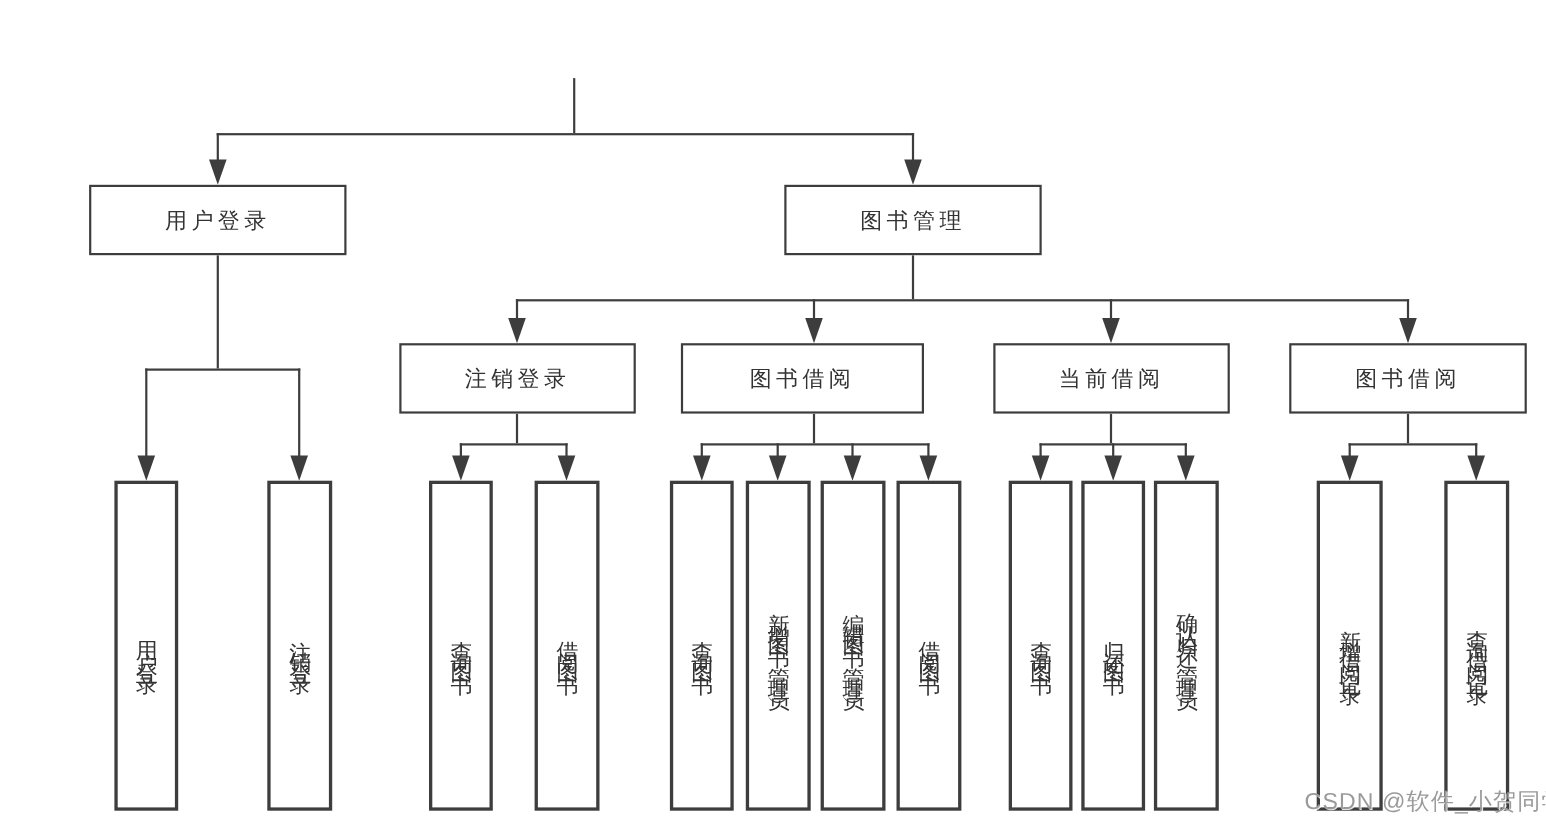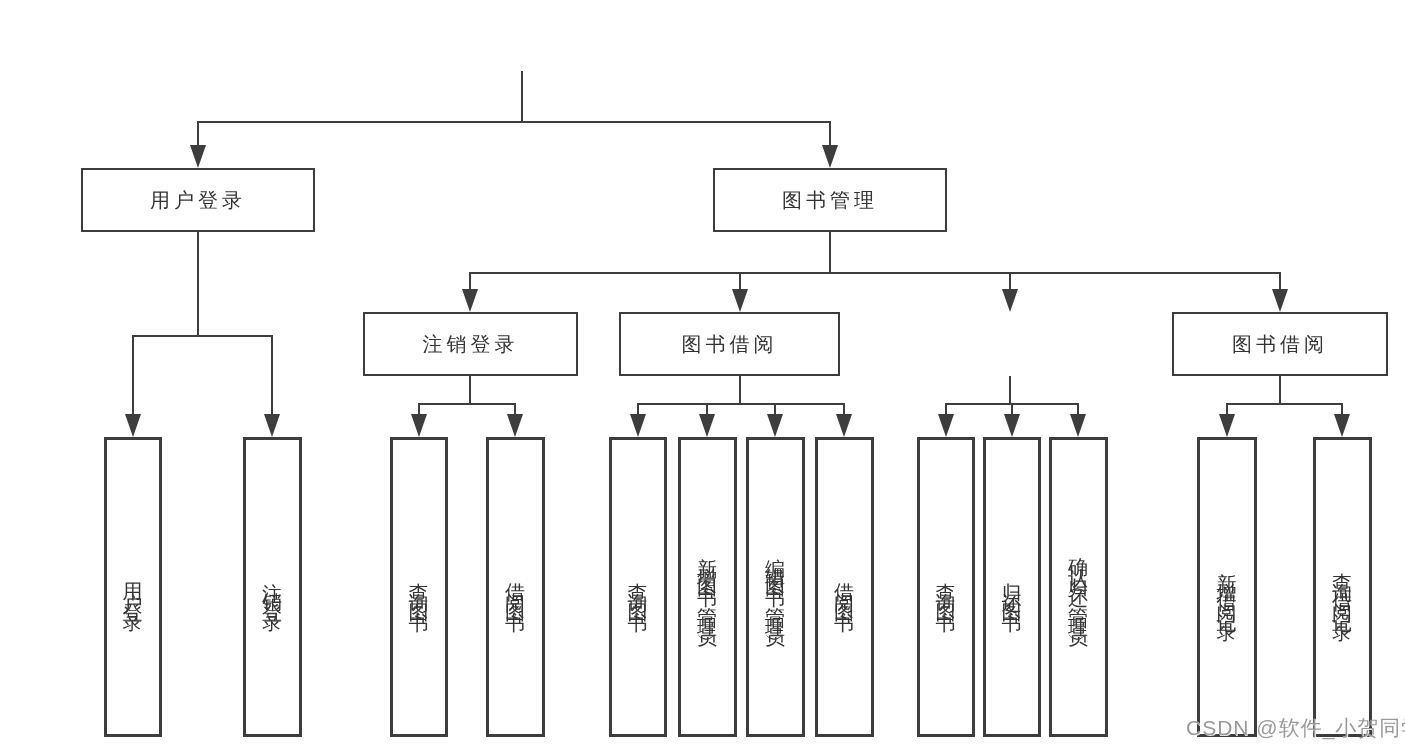--- a/index.html
+++ b/index.html
@@ -80,20 +80,23 @@
   </div>
 
   <div class="node" style="left:363px;top:312px;width:215px;height:64px">
     <span class="lbl">注销登录</span>
   </div>
 
   <div class="node" style="left:619px;top:312px;width:221px;height:64px">
     <span class="lbl">图书借阅</span>
   </div>
 
+  <div class="node" style="left:903px;top:312px;width:215px;height:64px">
+    <span class="lbl">当前借阅</span>
+  </div>
 
   <div class="node" style="left:1172px;top:312px;width:216px;height:64px">
     <span class="lbl">图书借阅</span>
   </div>
 
   <div class="node leaf" style="left:104px;top:437px;width:58px;height:300px">
     <span class="vtext">用户登录</span>
   </div>
 
   <div class="node leaf" style="left:243px;top:437px;width:59px;height:300px">

